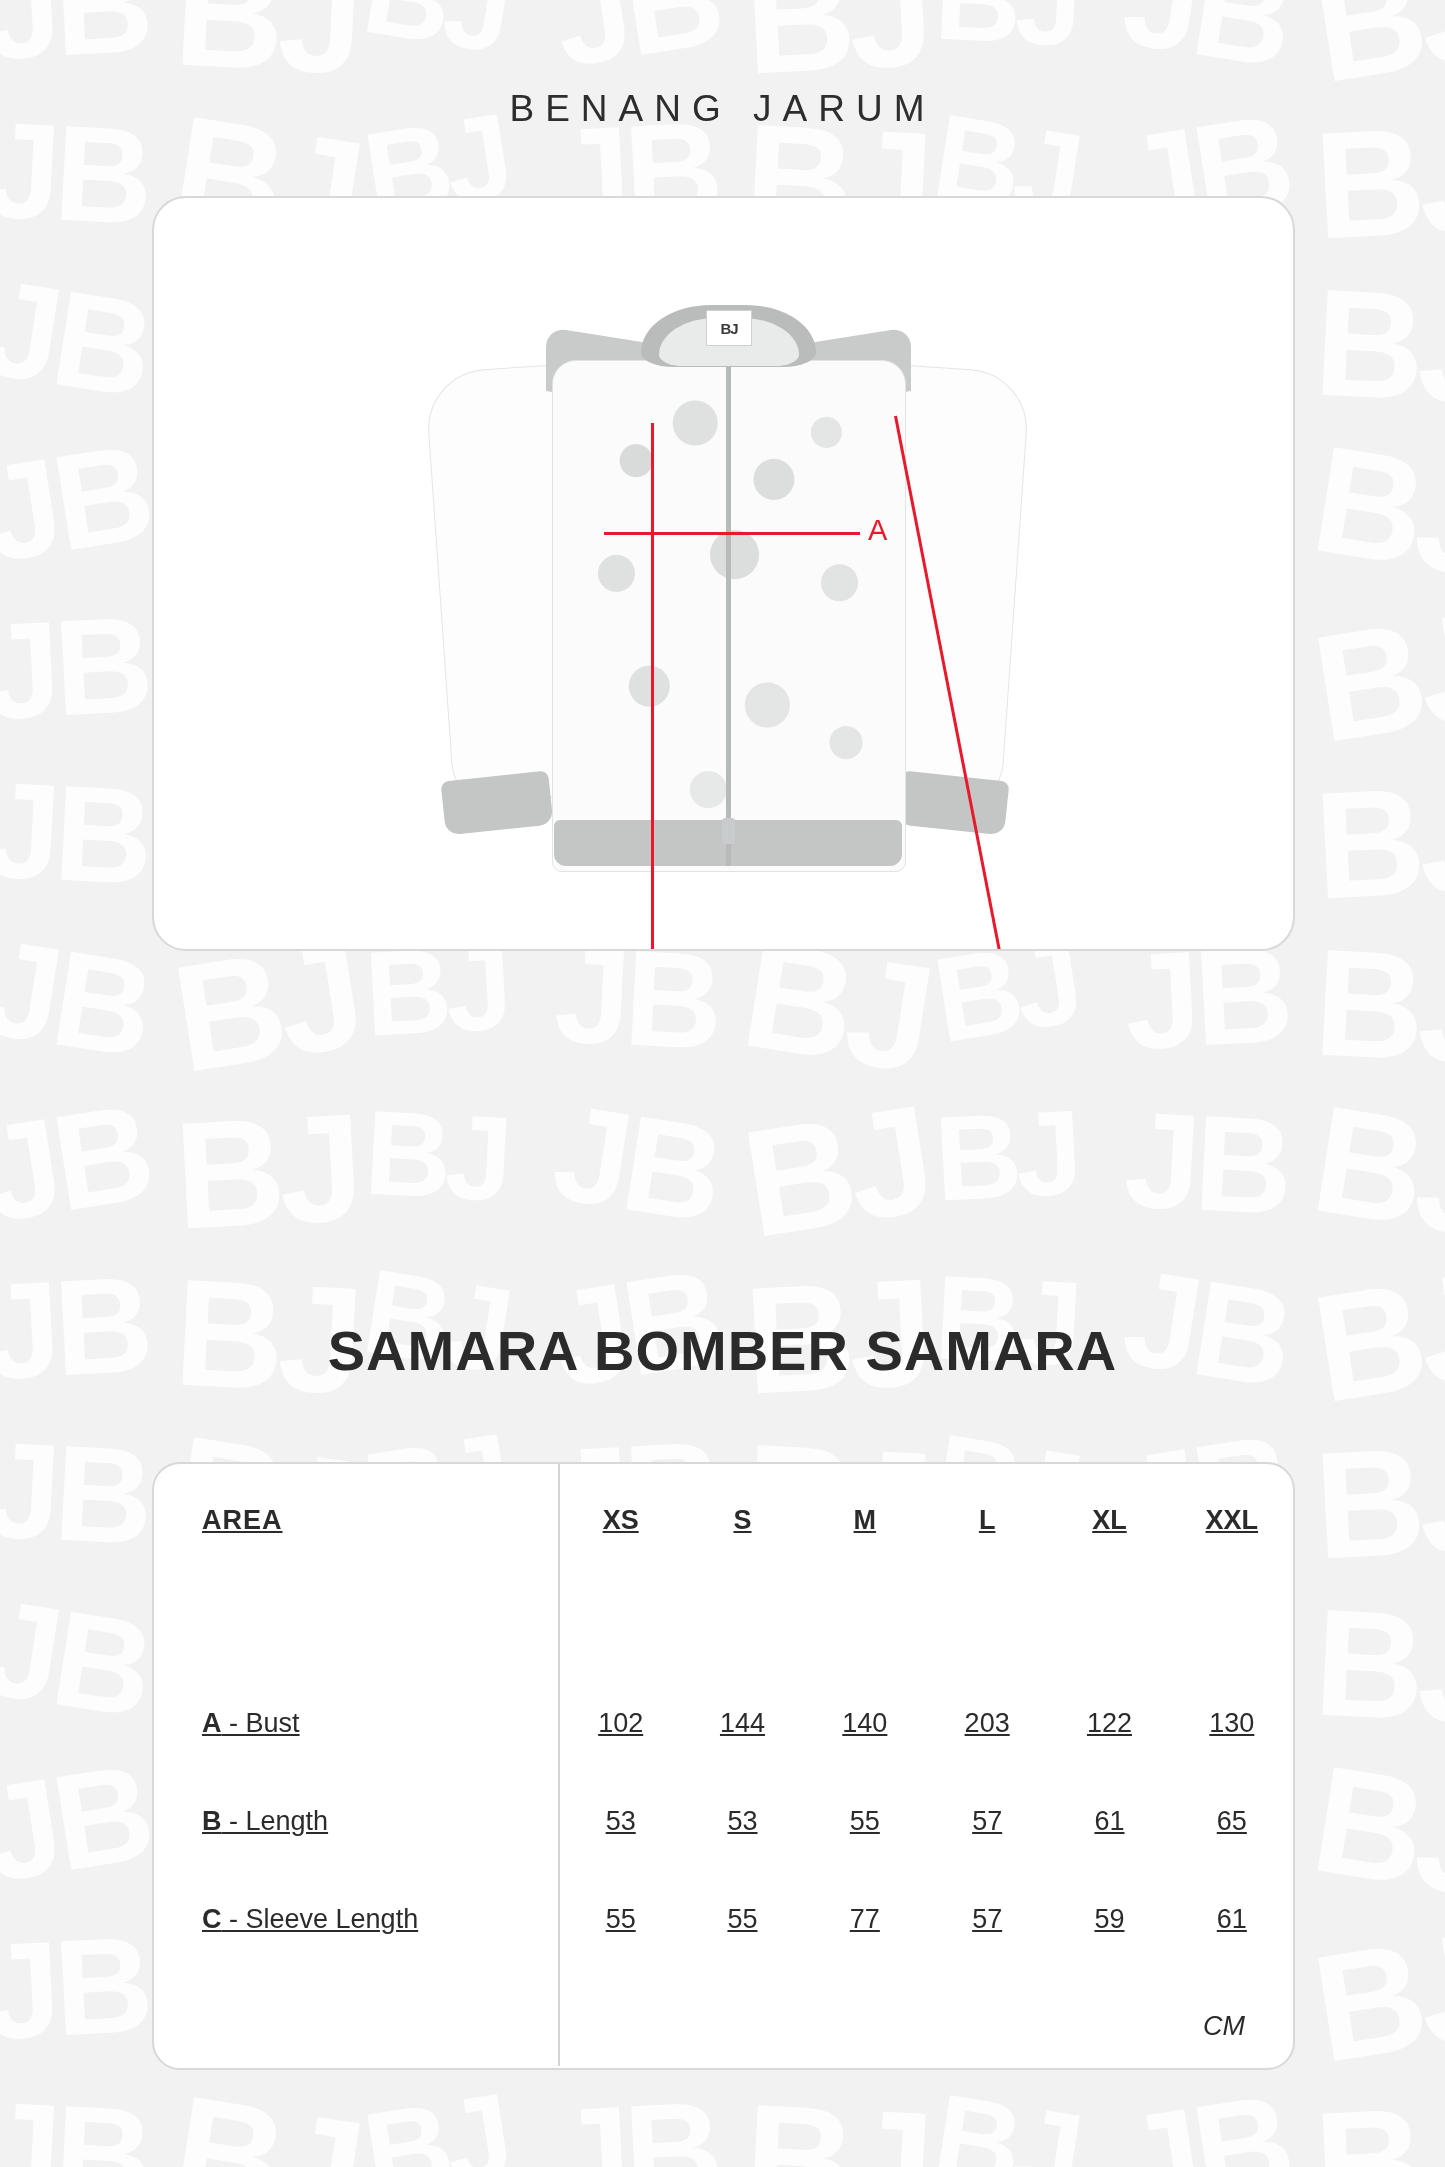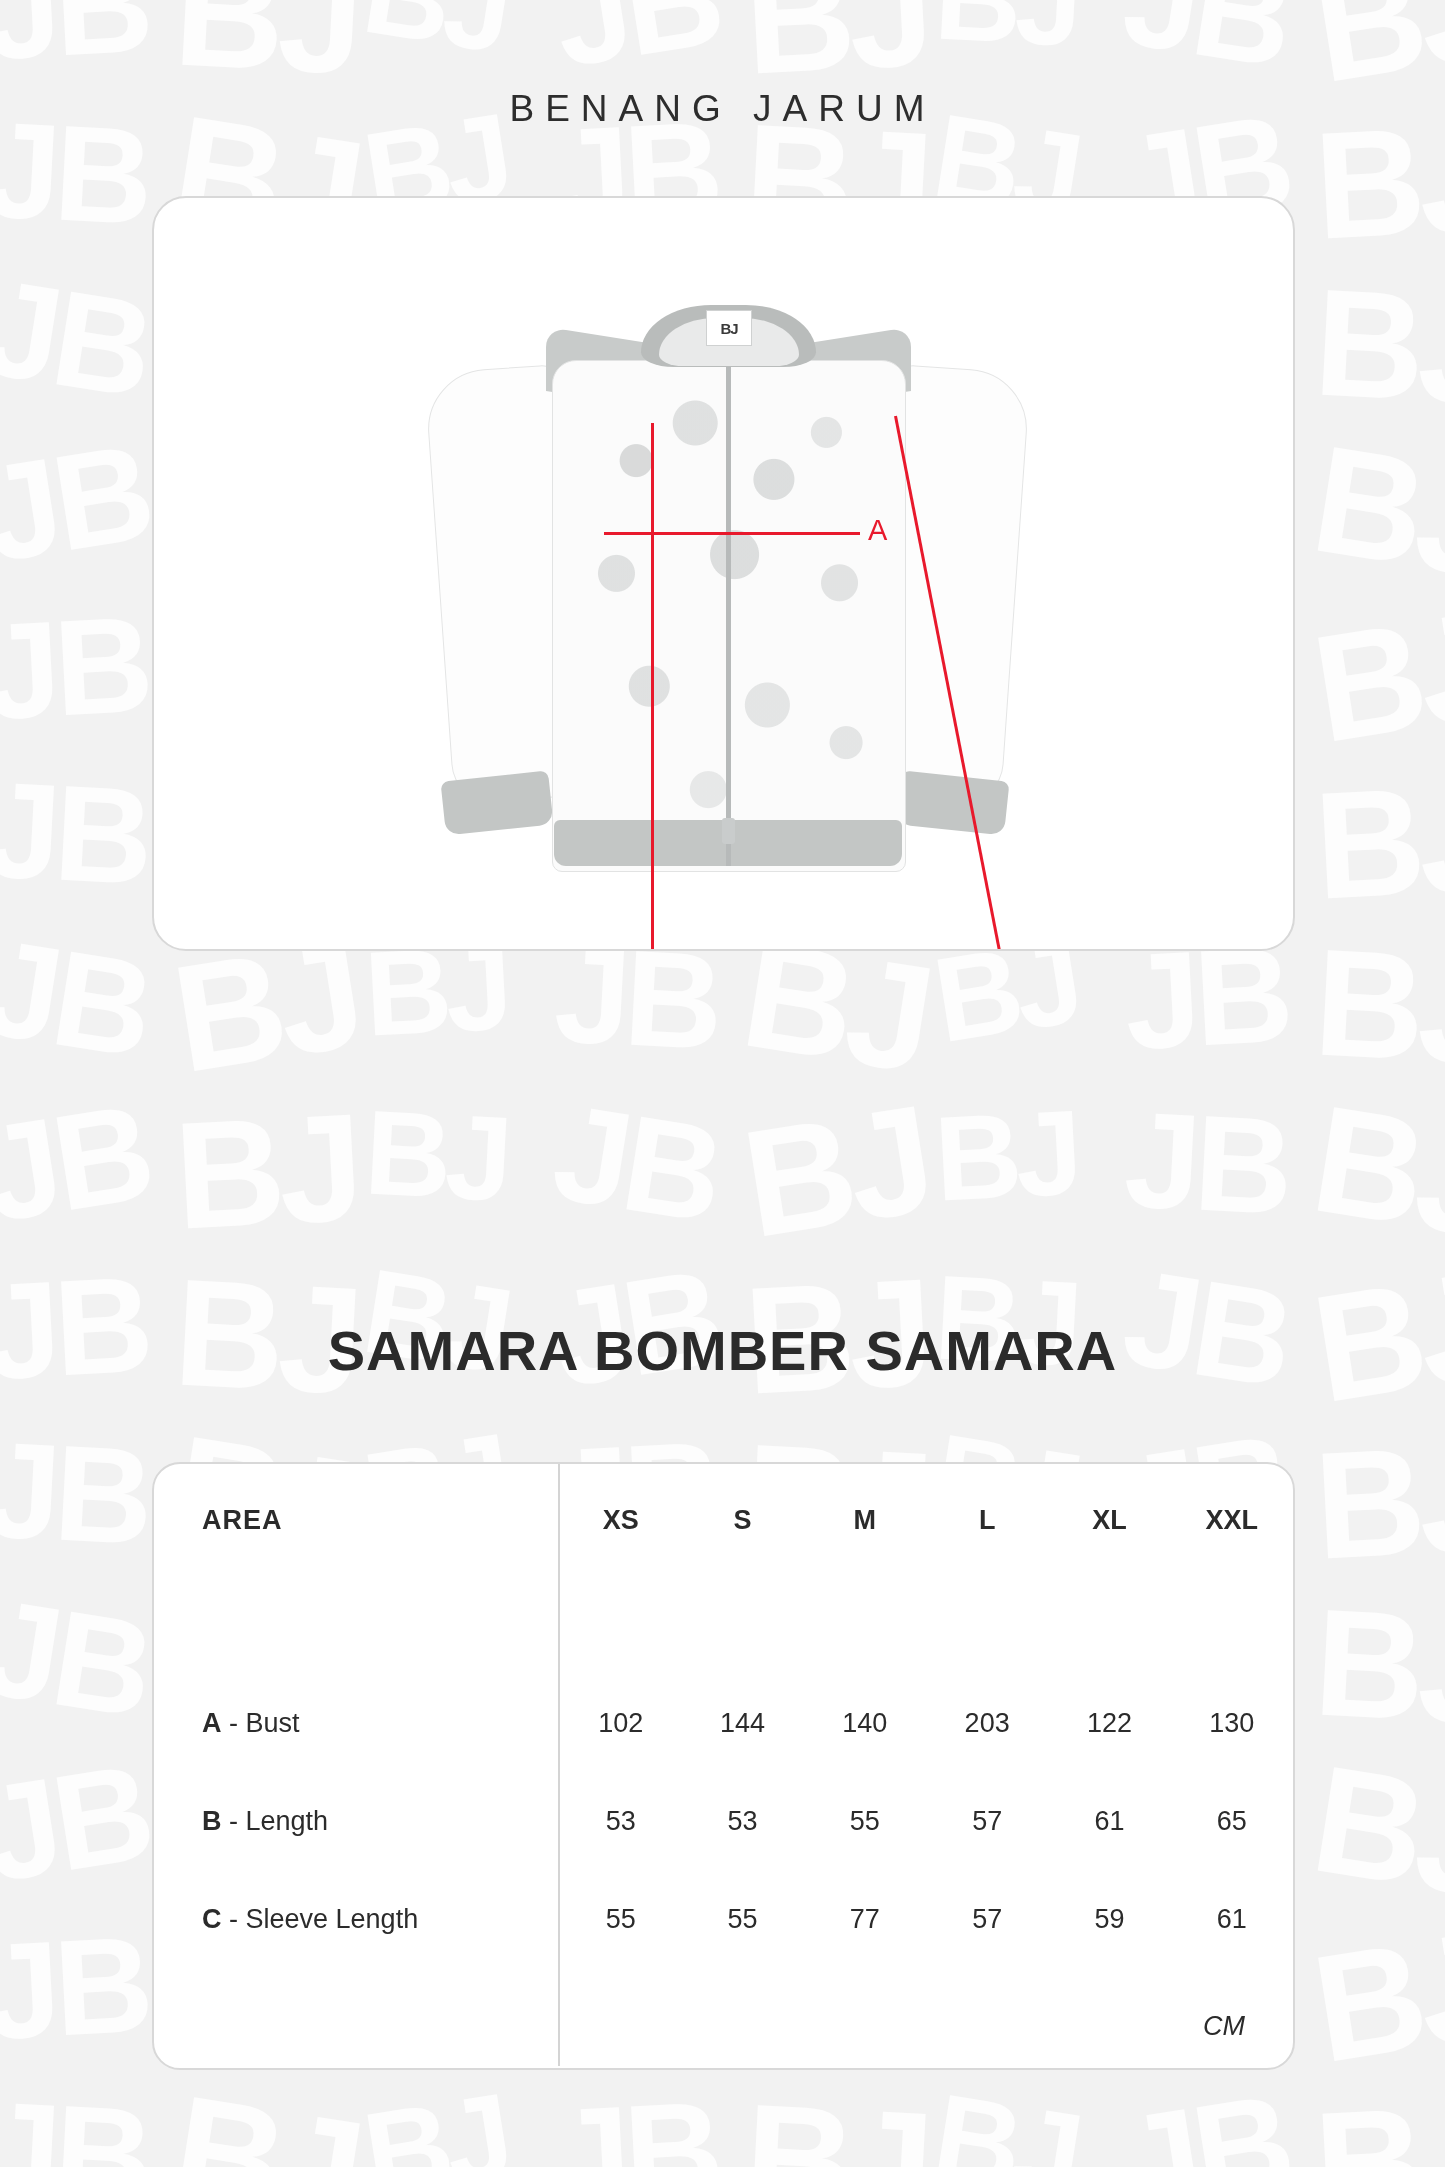--- a/index.html
+++ b/index.html
@@ -287,20 +287,21 @@
     background: #ffffff;
     border: 2px solid #d8d8d8;
     border-radius: 28px;
     box-sizing: border-box;
     overflow: hidden;
   }
   table.size-table {
     width: 100%;
     border-collapse: collapse;
     table-layout: fixed;
+    text-decoration: underline;
   }
   table.size-table th,
   table.size-table td {
     font-size: 27px;
     font-weight: 400;
     color: #2b2b2b;
     text-align: center;
     padding: 0;
     height: 98px;
     vertical-align: middle;

